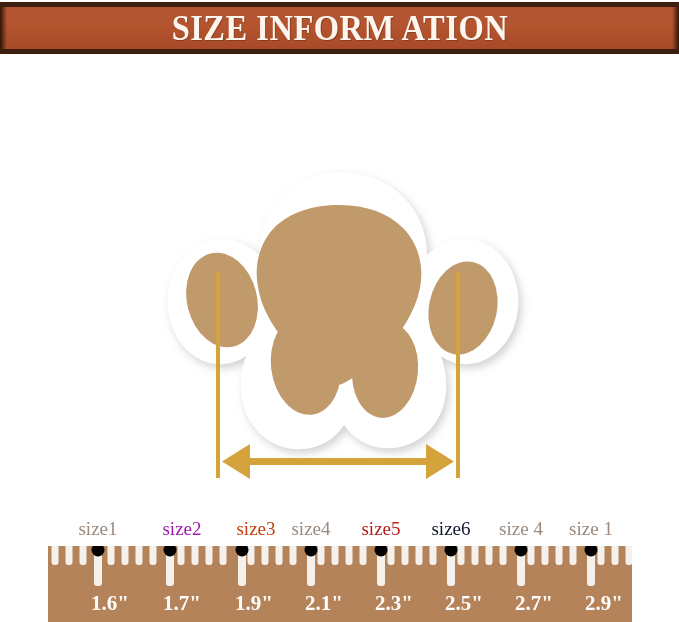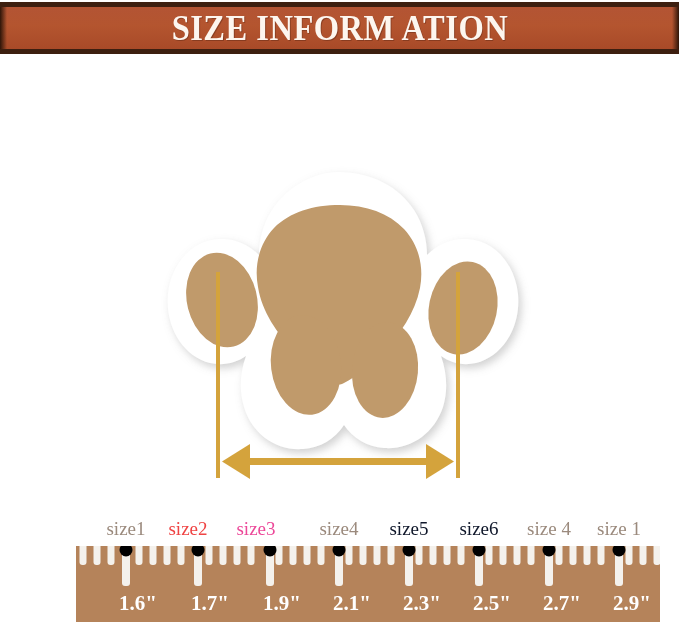--- a/index.html
+++ b/index.html
@@ -85,21 +85,20 @@
   }
   .paw-svg { position: absolute; left: 0; top: 0; }
 
   
   .ruler-block {
     position: absolute;
     left: 0;
     top: 518px;
     width: 574px;
     height: 104px;
-    margin-left: 28px;
   }
   .size-labels {
     position: absolute;
     left: 0; top: 0;
     width: 679px;
     height: 26px;
   }
   .size-label {
     position: absolute;
     top: 0;
@@ -217,24 +216,24 @@
       <rect x="238" y="298" width="200" height="7"></rect>
       <polygon points="222,301.5 250,284 250,319"></polygon>
       <polygon points="454,301.5 426,284 426,319"></polygon>
     </g>
   </svg>
 </div>
 
 <div class="ruler-block">
   <div class="size-labels">
       <div class="size-label" style="left: 98px; color: rgb(155, 138, 125);">size1</div>
-      <div class="size-label" style="left: 160px; color: #ef4444;">size2</div>
-      <div class="size-label" style="left: 228px; color: #ec4899;">size3</div>
+      <div class="size-label" style="left: 182px; color: #a21caf;">size2</div>
+      <div class="size-label" style="left: 256px; color: #c2410c;">size3</div>
       <div class="size-label" style="left: 311px; color: rgb(155, 138, 125);">size4</div>
-      <div class="size-label" style="left: 381px; color: #0f172a;">size5</div>
+      <div class="size-label" style="left: 381px; color: #b91c1c;">size5</div>
       <div class="size-label" style="left: 451px; color: #0f172a;">size6</div>
       <div class="size-label" style="left: 521px; color: rgb(155, 138, 125);">size 4</div>
       <div class="size-label" style="left: 591px; color: rgb(155, 138, 125);">size 1</div>
     </div>
   <div class="ruler-body">
       <div class="tick minor" style="left: 7px; background: rgb(244, 241, 236);"></div>
       <div class="tick minor" style="left: 21px; background: rgb(244, 241, 236);"></div>
       <div class="tick minor" style="left: 35px; background: rgb(244, 241, 236);"></div>
       <div class="tick minor" style="left: 63px; background: rgb(244, 241, 236);"></div>
       <div class="tick minor" style="left: 77px; background: rgb(244, 241, 236);"></div>

